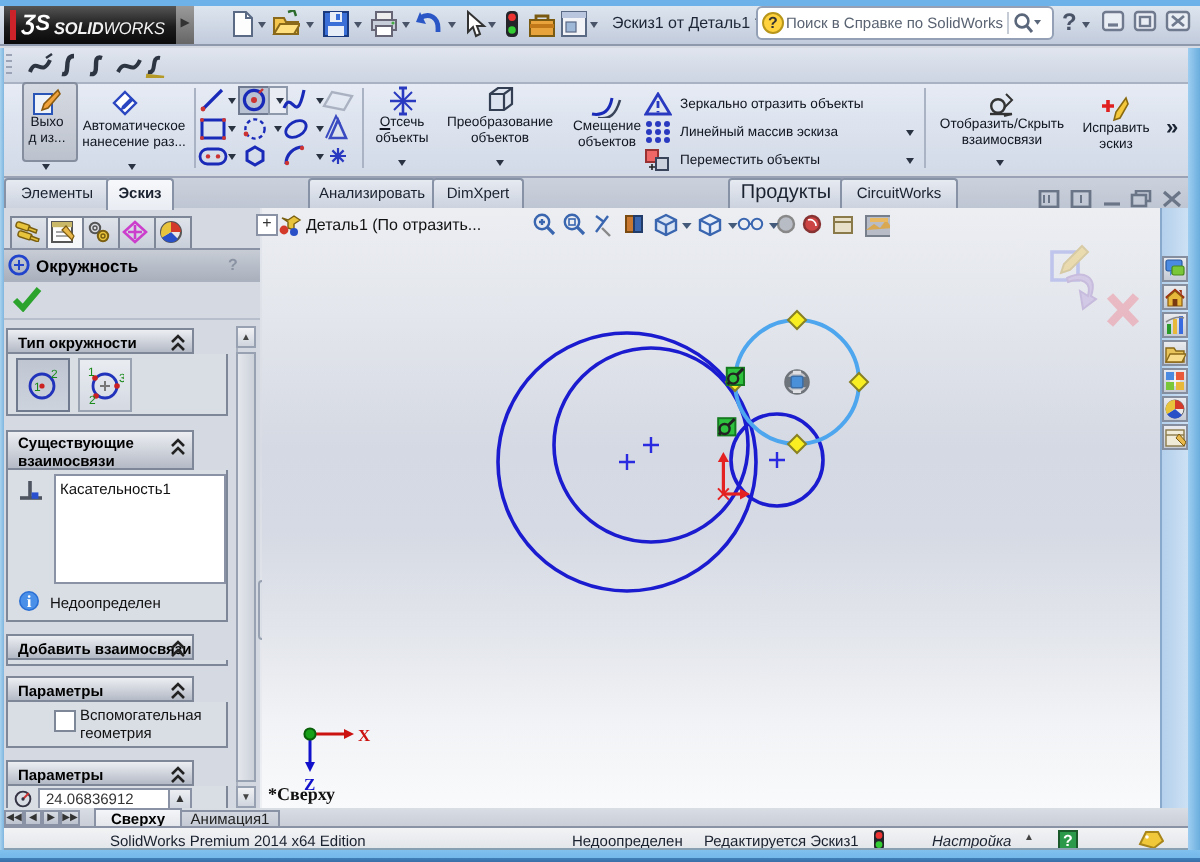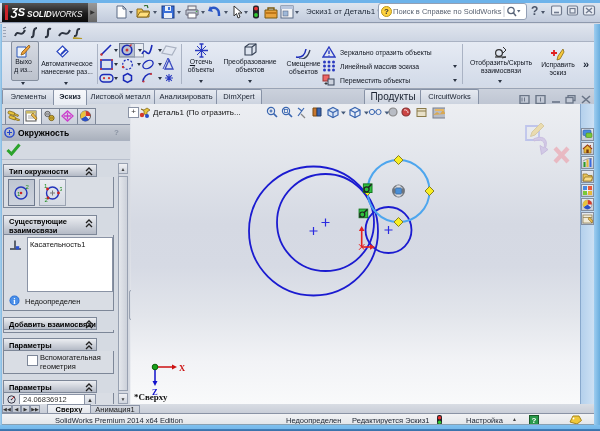--- a/index.html
+++ b/index.html
@@ -290,21 +290,20 @@
     </svg>
 <div class="abs rlabel" style="left:534px;top:61px;width:48px;">Исправить<br>эскиз</div>
 <div class="abs" style="left:583px;top:58px;font-size:11px;color:#1a2433;font-weight:bold;">»</div>
 </div>
 
 <div class="abs" id="tabrowbg"></div>
 <div class="ovl" id="tabrow">
 <div class="abs" style="left:0;top:88px;width:600px;height:1px;background:#99a3b5;"></div>
 <div class="abs ctab" style="left:2px;width:51px;">Элементы</div>
 <div class="abs ctab" id="tabactive" style="left:53px;width:32px;">Эскиз</div>
-<div class="abs ctab" style="left:85px;width:69px;">Листовой металл</div>
 <div class="abs ctab" style="left:154px;width:62px;">Анализировать</div>
 <div class="abs ctab" style="left:216px;width:44px;">DimXpert</div>
 <div class="abs ctab" style="left:364px;width:56px;font-size:10px;">Продукты Office</div>
 <div class="abs ctab" style="left:420px;width:57px;">CircuitWorks</div>
 <svg class="abs" style="left:519px;top:95px" width="76" height="10" viewBox="0 0 76 10">
 <g stroke="#6a7587" fill="none">
 <rect x="1" y="0.5" width="9" height="8" stroke-width="1.4"></rect>
         <path d="M3 2.5v4M5.5 2.5v4" stroke-width="1"></path>
 <rect x="17" y="0.5" width="9" height="8" stroke-width="1.4"></rect>
         <path d="M21.5 2.5v4" stroke-width="1"></path>
@@ -628,21 +627,21 @@
 <div class="abs" id="statusbarbg"></div>
 <div class="ovl" id="statusbar">
 <div class="abs" style="left:7px;top:416px;padding-left:48px;">SolidWorks Premium 2014 x64 Edition</div>
 <div class="abs" style="left:286px;top:416px;">Недоопределен</div>
 <div class="abs" style="left:352px;top:416px;">Редактируется Эскиз1</div>
 <svg class="abs" style="left:436px;top:415px" width="7" height="10" viewBox="0 0 7 10">
       <rect x="1" y="0" width="5" height="10" rx="2" fill="#23252a"></rect>
       <circle cx="3.5" cy="2.7" r="1.7" fill="#e33"></circle>
       <circle cx="3.5" cy="7.3" r="1.7" fill="#3c3"></circle>
     </svg>
-<div class="abs" style="left:466px;top:416px;">Настройка</div>
+<div class="abs" style="left:466px;top:416px;font-style:italic;">Настройка</div>
 <div class="abs" style="left:512px;top:416px;font-size:5px;color:#444;">▲</div>
 <svg class="abs" style="left:529px;top:415px" width="10" height="10" viewBox="0 0 10 10">
       <rect x="0.5" y="0.5" width="9" height="9" fill="#2a9a4a" stroke="#1a5a2a"></rect>
       <text x="5" y="7.8" font-size="8" font-weight="bold" text-anchor="middle" fill="#fff" font-family="Liberation Sans">?</text>
     </svg>
 <svg class="abs" style="left:569px;top:415px" width="13" height="10" viewBox="0 0 13 10">
       <path d="M4 1h6l2.5 4.5L8 9 1 7z" fill="#f0c83a" stroke="#a8861a"></path>
       <circle cx="4.5" cy="3.5" r=".9" fill="#fff"></circle>
     </svg>
 </div>

